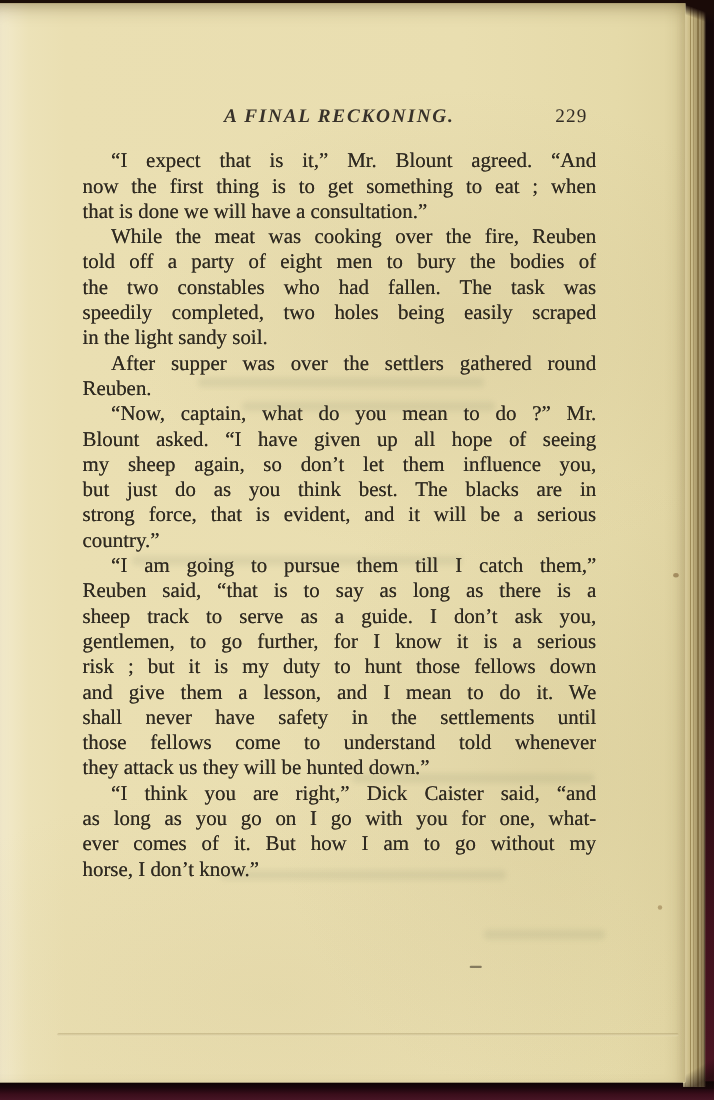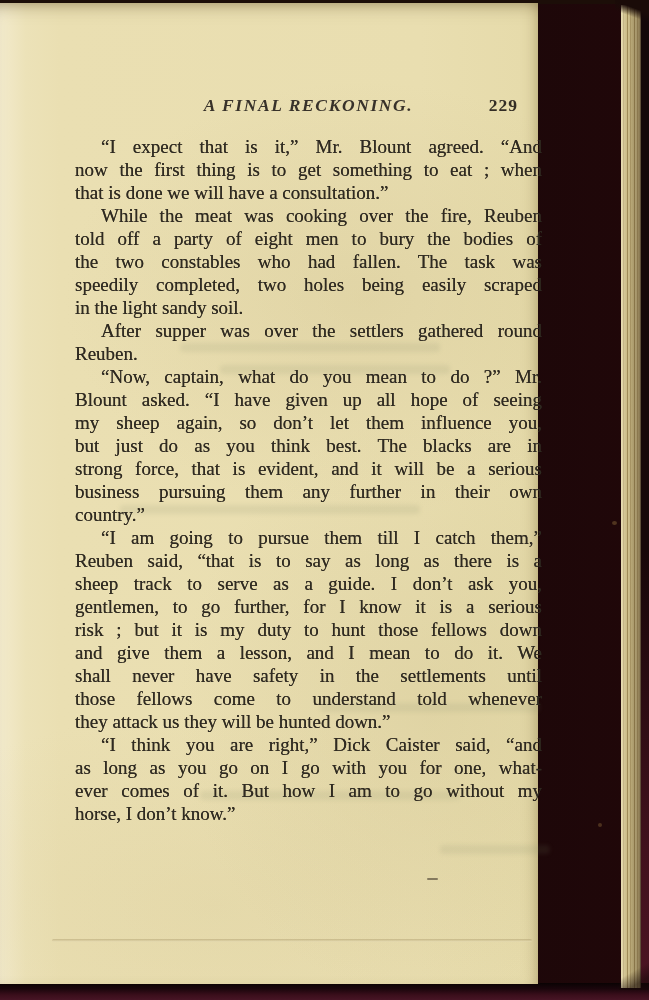--- a/index.html
+++ b/index.html
@@ -43,21 +43,21 @@
     position: absolute; top: 0; right: 0; width: 34px; height: 26px;
     background: linear-gradient(200deg, #1a0b08 35%, transparent 60%);
   }
   .corner-wedge-bottom {
     position: absolute; bottom: 10px; right: 0; width: 30px; height: 34px;
     background: linear-gradient(150deg, transparent 45%, rgba(20,8,6,0.55) 75%);
   }
 
   
   .page {
-    position: absolute; left: 0; top: 3px; width: 538px; height: 981px;
+    position: absolute; left: 0; top: 3px; width: 623px; height: 981px;
     background-color: #ead fb3;
     background:
       radial-gradient(ellipse 420px 300px at 68% 30%, rgba(205,190,140,0.30), transparent 72%),
       radial-gradient(ellipse 360px 420px at 80% 72%, rgba(200,186,134,0.28), transparent 70%),
       radial-gradient(ellipse 500px 260px at 40% 92%, rgba(214,200,150,0.25), transparent 75%),
       linear-gradient(90deg, #f3ebcd 0px, #f0e7c4 10px, #ece2b8 26px, #eadfb2 60px, #e9deb0 420px, #e5daa9 560px, #e0d4a2 100%),
       #e9deb0;
     box-shadow: inset 0 14px 18px -14px rgba(90,70,30,0.55), inset -10px 0 16px -10px rgba(110,88,40,0.45);
   }
   
@@ -80,24 +80,23 @@
   .header-row {
     position: absolute; left: 75px; top: 92px; width: 467px; height: 22px;
   }
   .running-title {
     position: absolute; left: 0; right: 0; text-align: center;
     font-style: italic; font-weight: bold;
     font-size: 17.5px; letter-spacing: 1.6px;
     color: #38322a;
   }
   .page-number {
-    position: absolute; right: 24px; top: 0;
+    position: absolute; right: 8px; top: 0;
     font-size: 17.5px; letter-spacing: 1px;
     color: #332d25;
-    font-weight: bold;
   }
 
   
   .text-block {
     position: absolute; left: 75px; top: 132px; width: 467px;
     color: #2f2a21;
     font-size: 19px;
     text-shadow: 0 0 0.5px rgba(47,42,33,0.85);
   }
   .line {
@@ -157,21 +156,20 @@
         <div class="para">
           <div class="line first">After supper was over the settlers gathered round</div>
           <div class="line last">Reuben.</div>
         </div>
         <div class="para">
           <div class="line first">“Now, captain, what do you mean to do ?” Mr.</div>
           <div class="line">Blount asked. “I have given up all hope of seeing</div>
           <div class="line">my sheep again, so don’t let them influence you,</div>
           <div class="line">but just do as you think best. The blacks are in</div>
           <div class="line">strong force, that is evident, and it will be a serious</div>
-          <div class="line">business pursuing them any further in their own</div>
           <div class="line last">country.”</div>
         </div>
         <div class="para">
           <div class="line first">“I am going to pursue them till I catch them,”</div>
           <div class="line">Reuben said, “that is to say as long as there is a</div>
           <div class="line">sheep track to serve as a guide. I don’t ask you,</div>
           <div class="line">gentlemen, to go further, for I know it is a serious</div>
           <div class="line">risk ; but it is my duty to hunt those fellows down</div>
           <div class="line">and give them a lesson, and I mean to do it. We</div>
           <div class="line">shall never have safety in the settlements until</div>

